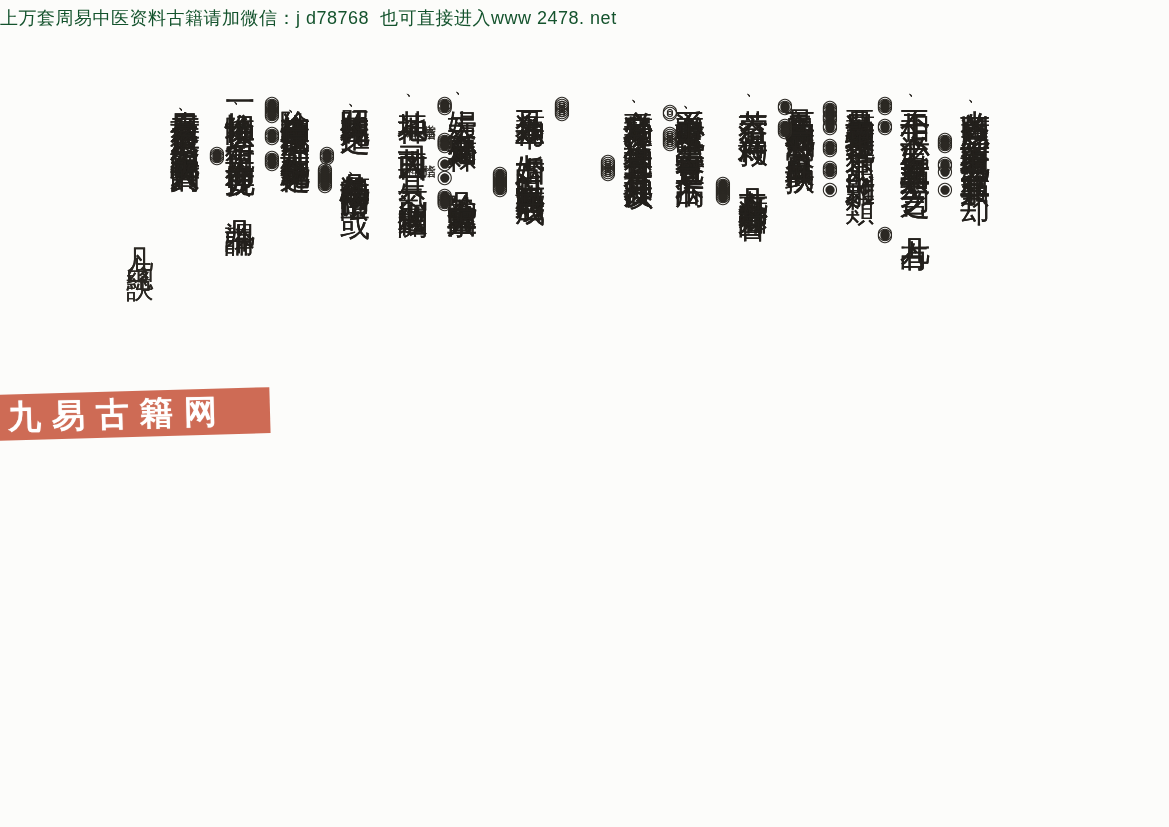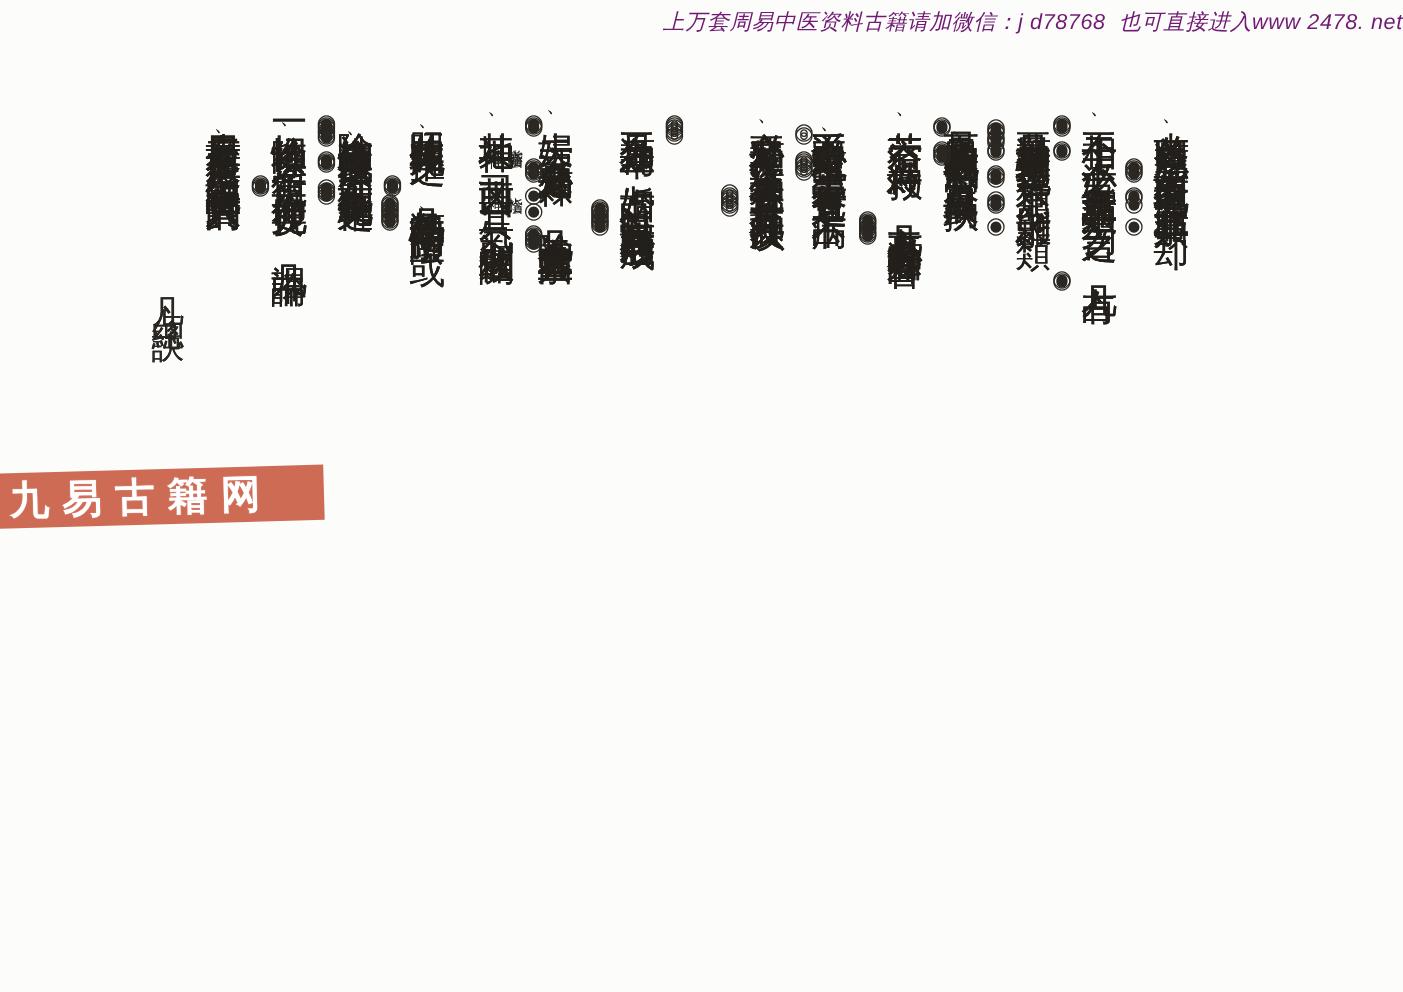--- a/index.html
+++ b/index.html
@@ -3,23 +3,23 @@
 <meta charset="utf-8">
 <style>
   html,body{margin:0;padding:0;}
   body{
     width:1169px;height:827px;position:relative;overflow:hidden;
     background:#fcfcfa;
     font-family:"Liberation Serif","DejaVu Serif",serif;
   }
   #stage{position:absolute;inset:0;}
   #promo-header{
-    position:absolute;top:6px;left:0;width:100%;text-align:right;
+    position:absolute;top:6px;left:0;width:100%;text-align:left;
     font-family:"Liberation Sans","DejaVu Sans",sans-serif;
-    font-size:18px;letter-spacing:0.5px;color:#701a75;white-space:pre;font-style:italic;
+    font-size:18px;letter-spacing:0.5px;color:#14532d;white-space:pre;
   }
   #watermark{
     position:absolute;left:-8px;top:391px;width:262px;height:46px;
     background:rgba(203,99,76,0.95);
     transform:rotate(-1.6deg);
     display:flex;align-items:center;
     padding-left:16px;z-index:6;
     font-family:"Liberation Sans","DejaVu Sans",sans-serif;
     font-weight:bold;font-size:33px;letter-spacing:11px;color:#ffffff;
     text-shadow:0 0 1px rgba(255,255,255,.6);

